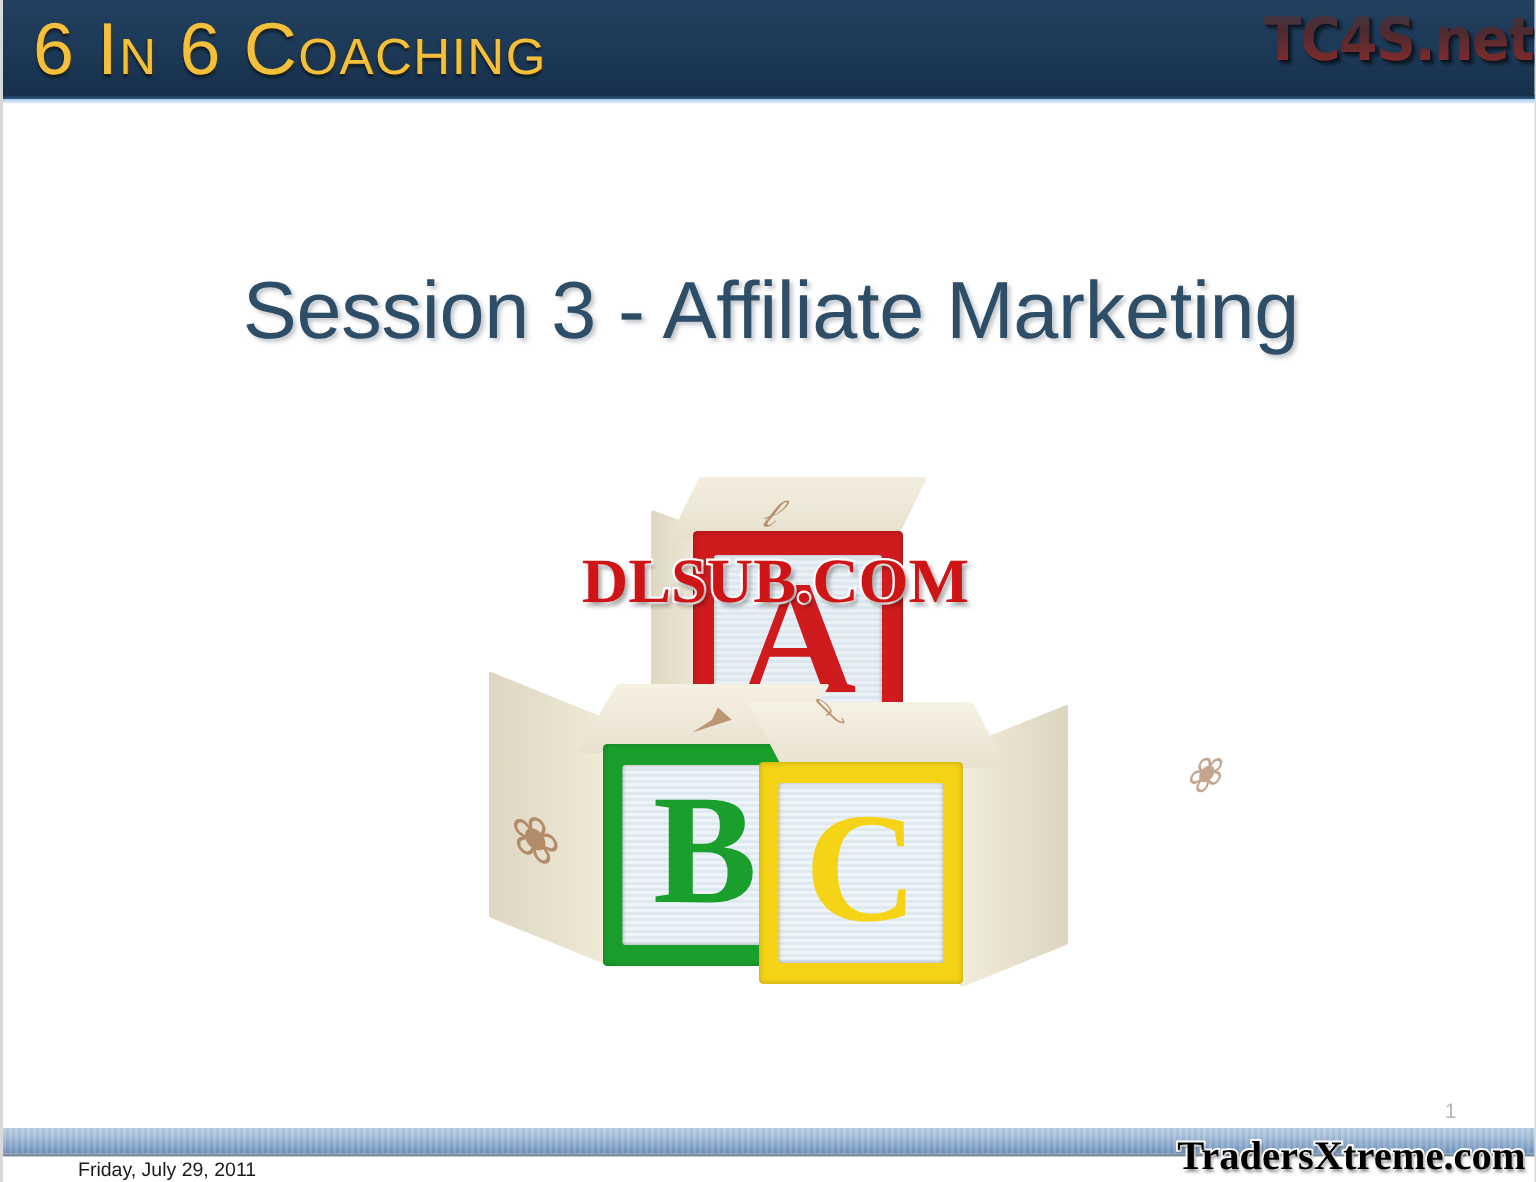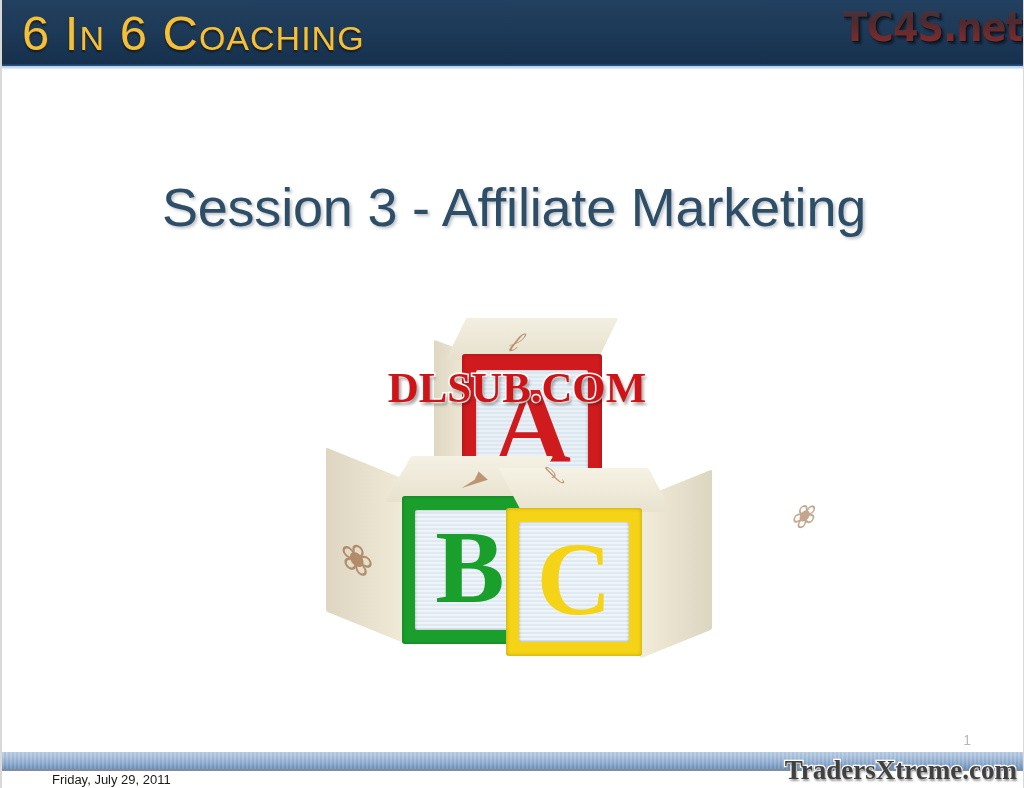--- a/index.html
+++ b/index.html
@@ -335,21 +335,21 @@
   }
 
   .watermark-traders {
     position: absolute;
     right: 6px;
     bottom: 2px;
     font-family: "Liberation Serif", "DejaVu Serif", serif;
     font-weight: 700;
     font-size: 27px;
     line-height: 32px;
-    color: #404040;
+    color: #000000;
     white-space: nowrap;
     -webkit-text-stroke: 2.5px #ffffff;
     paint-order: stroke fill;
     text-shadow: 1px 2px 2px rgba(0,0,0,0.4);
   }
 
   
   .page-number {
     position: absolute;
     right: 52px;

